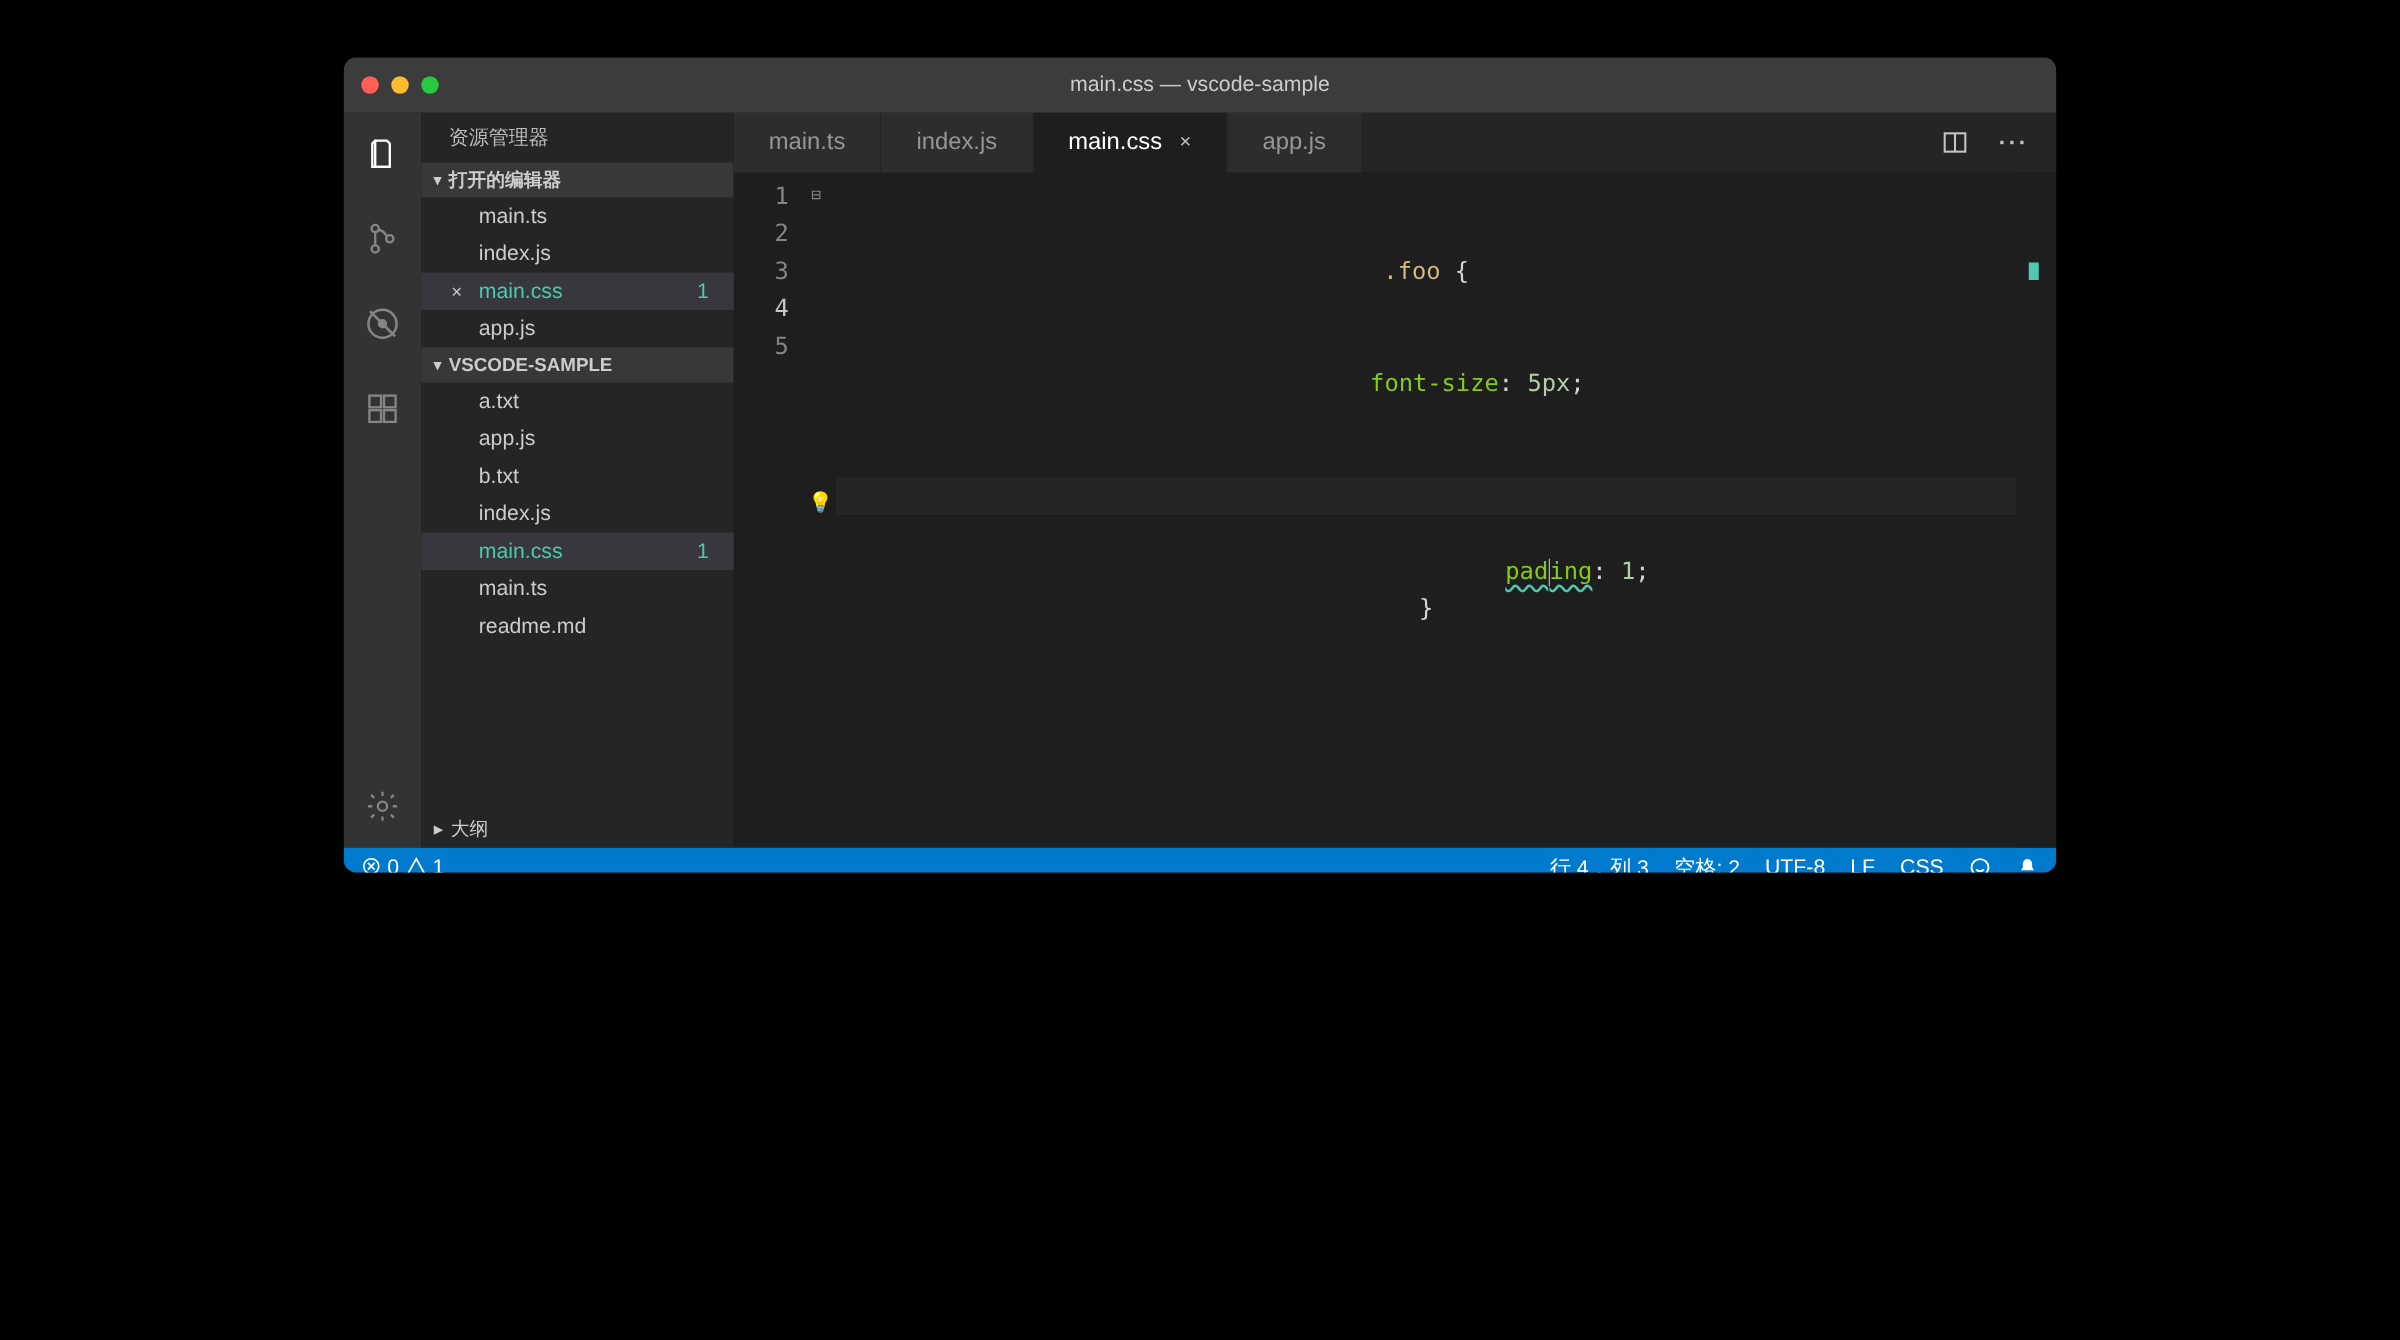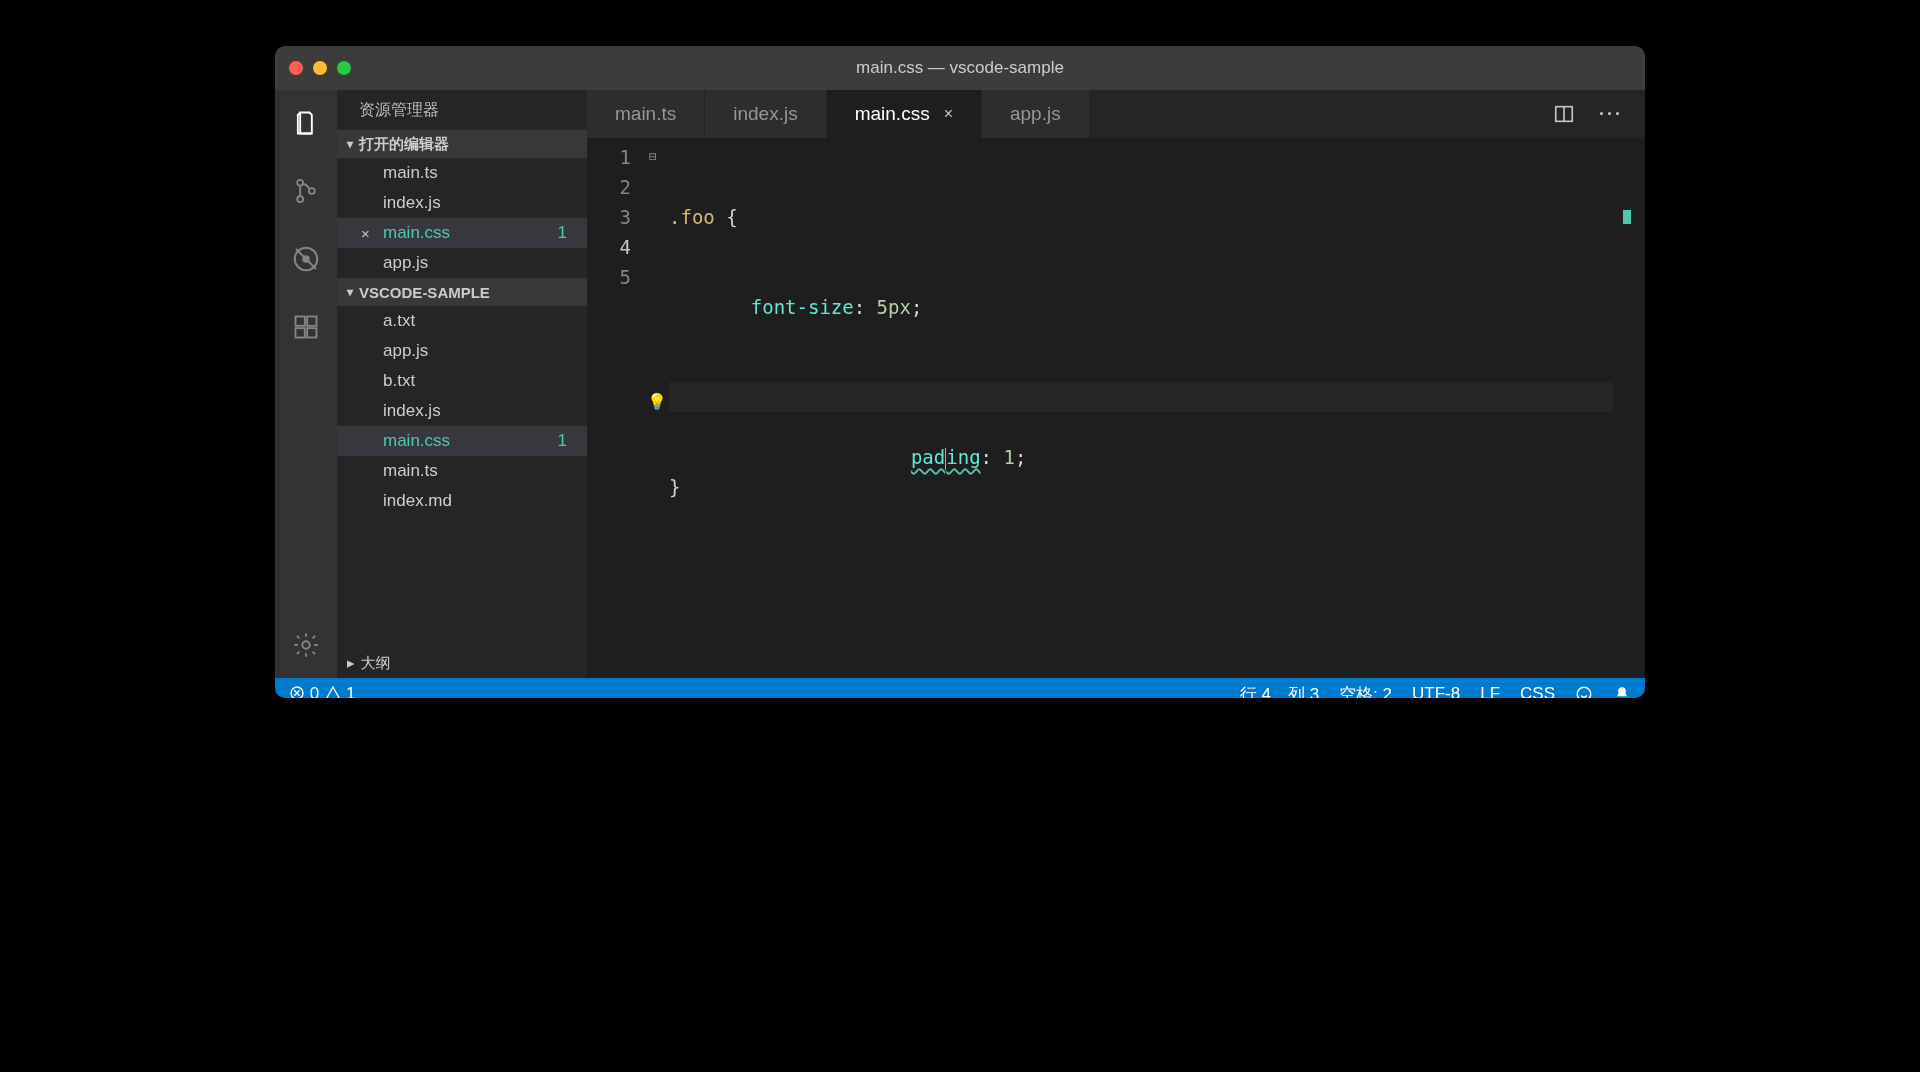--- a/index.html
+++ b/index.html
@@ -29,23 +29,23 @@
   .main { flex:1; display:flex; flex-direction:column; background:#1e1e1e; min-width:0;}
   .tabs { height:48px; display:flex; background:#252526; align-items:stretch; }
   .tab { padding:0 28px; display:flex; align-items:center; gap:14px; color:#969696; background:#2d2d2d; border-right:1px solid #252526; cursor:pointer; font-size:19px; }
   .tab.active { background:#1e1e1e; color:#fff; }
   .tab .x { color:#c5c5c5; font-size:16px; }
   .tab-tools { margin-left:auto; display:flex; align-items:center; gap:24px; padding-right:22px; color:#c5c5c5; }
   .editor { flex:1; display:flex; font-family:Menlo,Consolas,monospace; font-size:19px; line-height:30px; position:relative; }
   .gutter { width:62px; text-align:right; color:#858585; padding-right:18px; padding-top:4px; user-select:none; }
   .fold-col { width:20px; padding-top:4px; color:#858585; }
   .code { flex:1; padding-top:4px; white-space:pre; position:relative; }
-  .code .ln { height:30px; position:relative; }
+  .code .ln { height:30px; position:relative;text-align:center; }
   .code .ln.current { background:rgba(255,255,255,0.03); }
-  .c-sel{color:#d7ba7d;} .c-brace{color:#d4d4d4;} .c-prop{color:#5eead4;margin-left:36px;} .c-num{color:#b5cea8;}
+  .c-sel{color:#d7ba7d;} .c-brace{color:#d4d4d4;} .c-prop{color:#84cc16;margin-left:36px;} .c-num{color:#b5cea8;}
   .bulb { position:absolute; left:-22px; top:5px; color:#ffcc00; font-size:16px; }
   .cursor-caret { display:inline-block; width:0; border-left:1.5px solid #aeafad; height:22px; vertical-align:middle; }
   .squiggle { text-decoration:underline wavy #4ec9b0; text-decoration-thickness:1.5px; text-underline-offset:4px; }
   .minimap { width:18px; background:#1e1e1e; position:relative; }
   .minimap .mark { position:absolute; right:0; top:72px; width:8px; height:14px; background:#4ec9b0; }
   .overview { width:14px; background:#1e1e1e; }
   .status { height:32px; background:#007acc; display:flex; align-items:center; color:#fff; font-size:17px; padding:0 14px; gap:18px; }
   .status .left { display:flex; align-items:center; gap:6px; }
   .status .right { margin-left:auto; display:flex; align-items:center; gap:20px; }
   .status .item { cursor:pointer; }
@@ -149,21 +149,21 @@
               <span>index.js</span>
             </div>
             <div class="file-row active modified">
               <span>main.css</span>
               <span class="badge">1</span>
             </div>
             <div class="file-row">
               <span>main.ts</span>
             </div>
             <div class="file-row">
-              <span>index.md</span>
+              <span>readme.md</span>
             </div>
           </div>
 
         <div class="section-outline">
           <span class="chev">▸</span>
           <span>大纲</span>
         </div>
       </div>
 
       <div class="main">

